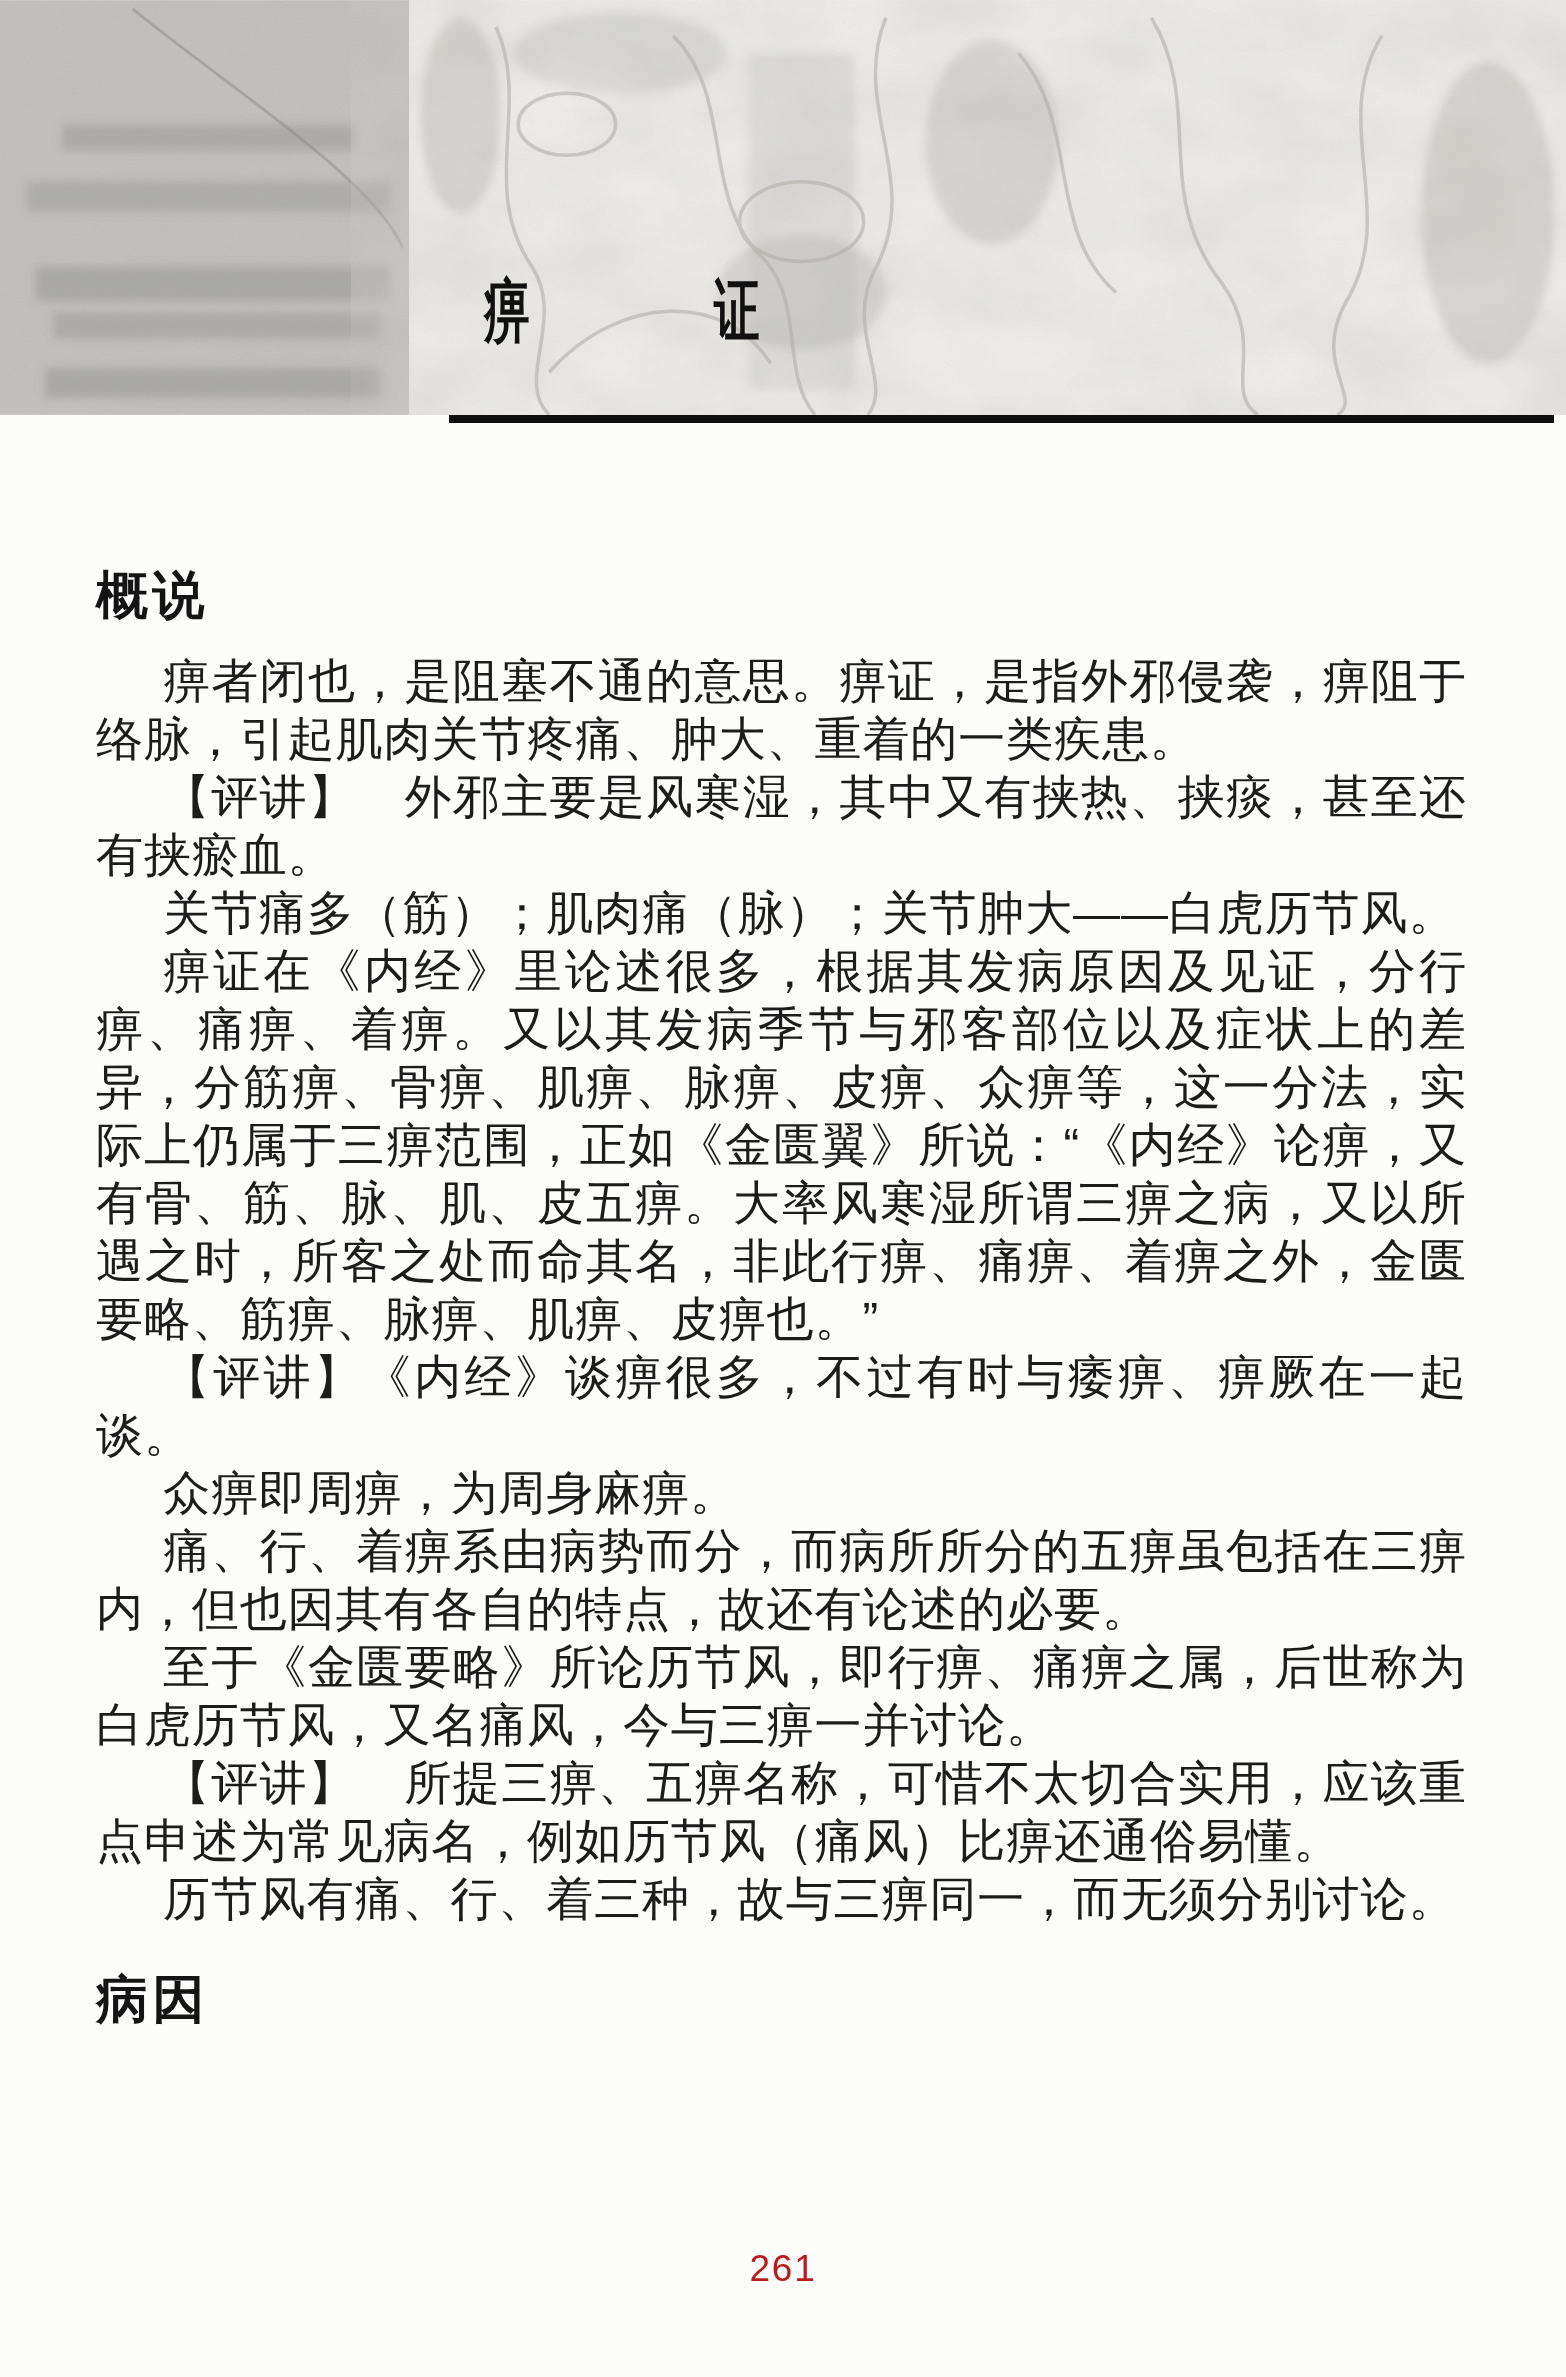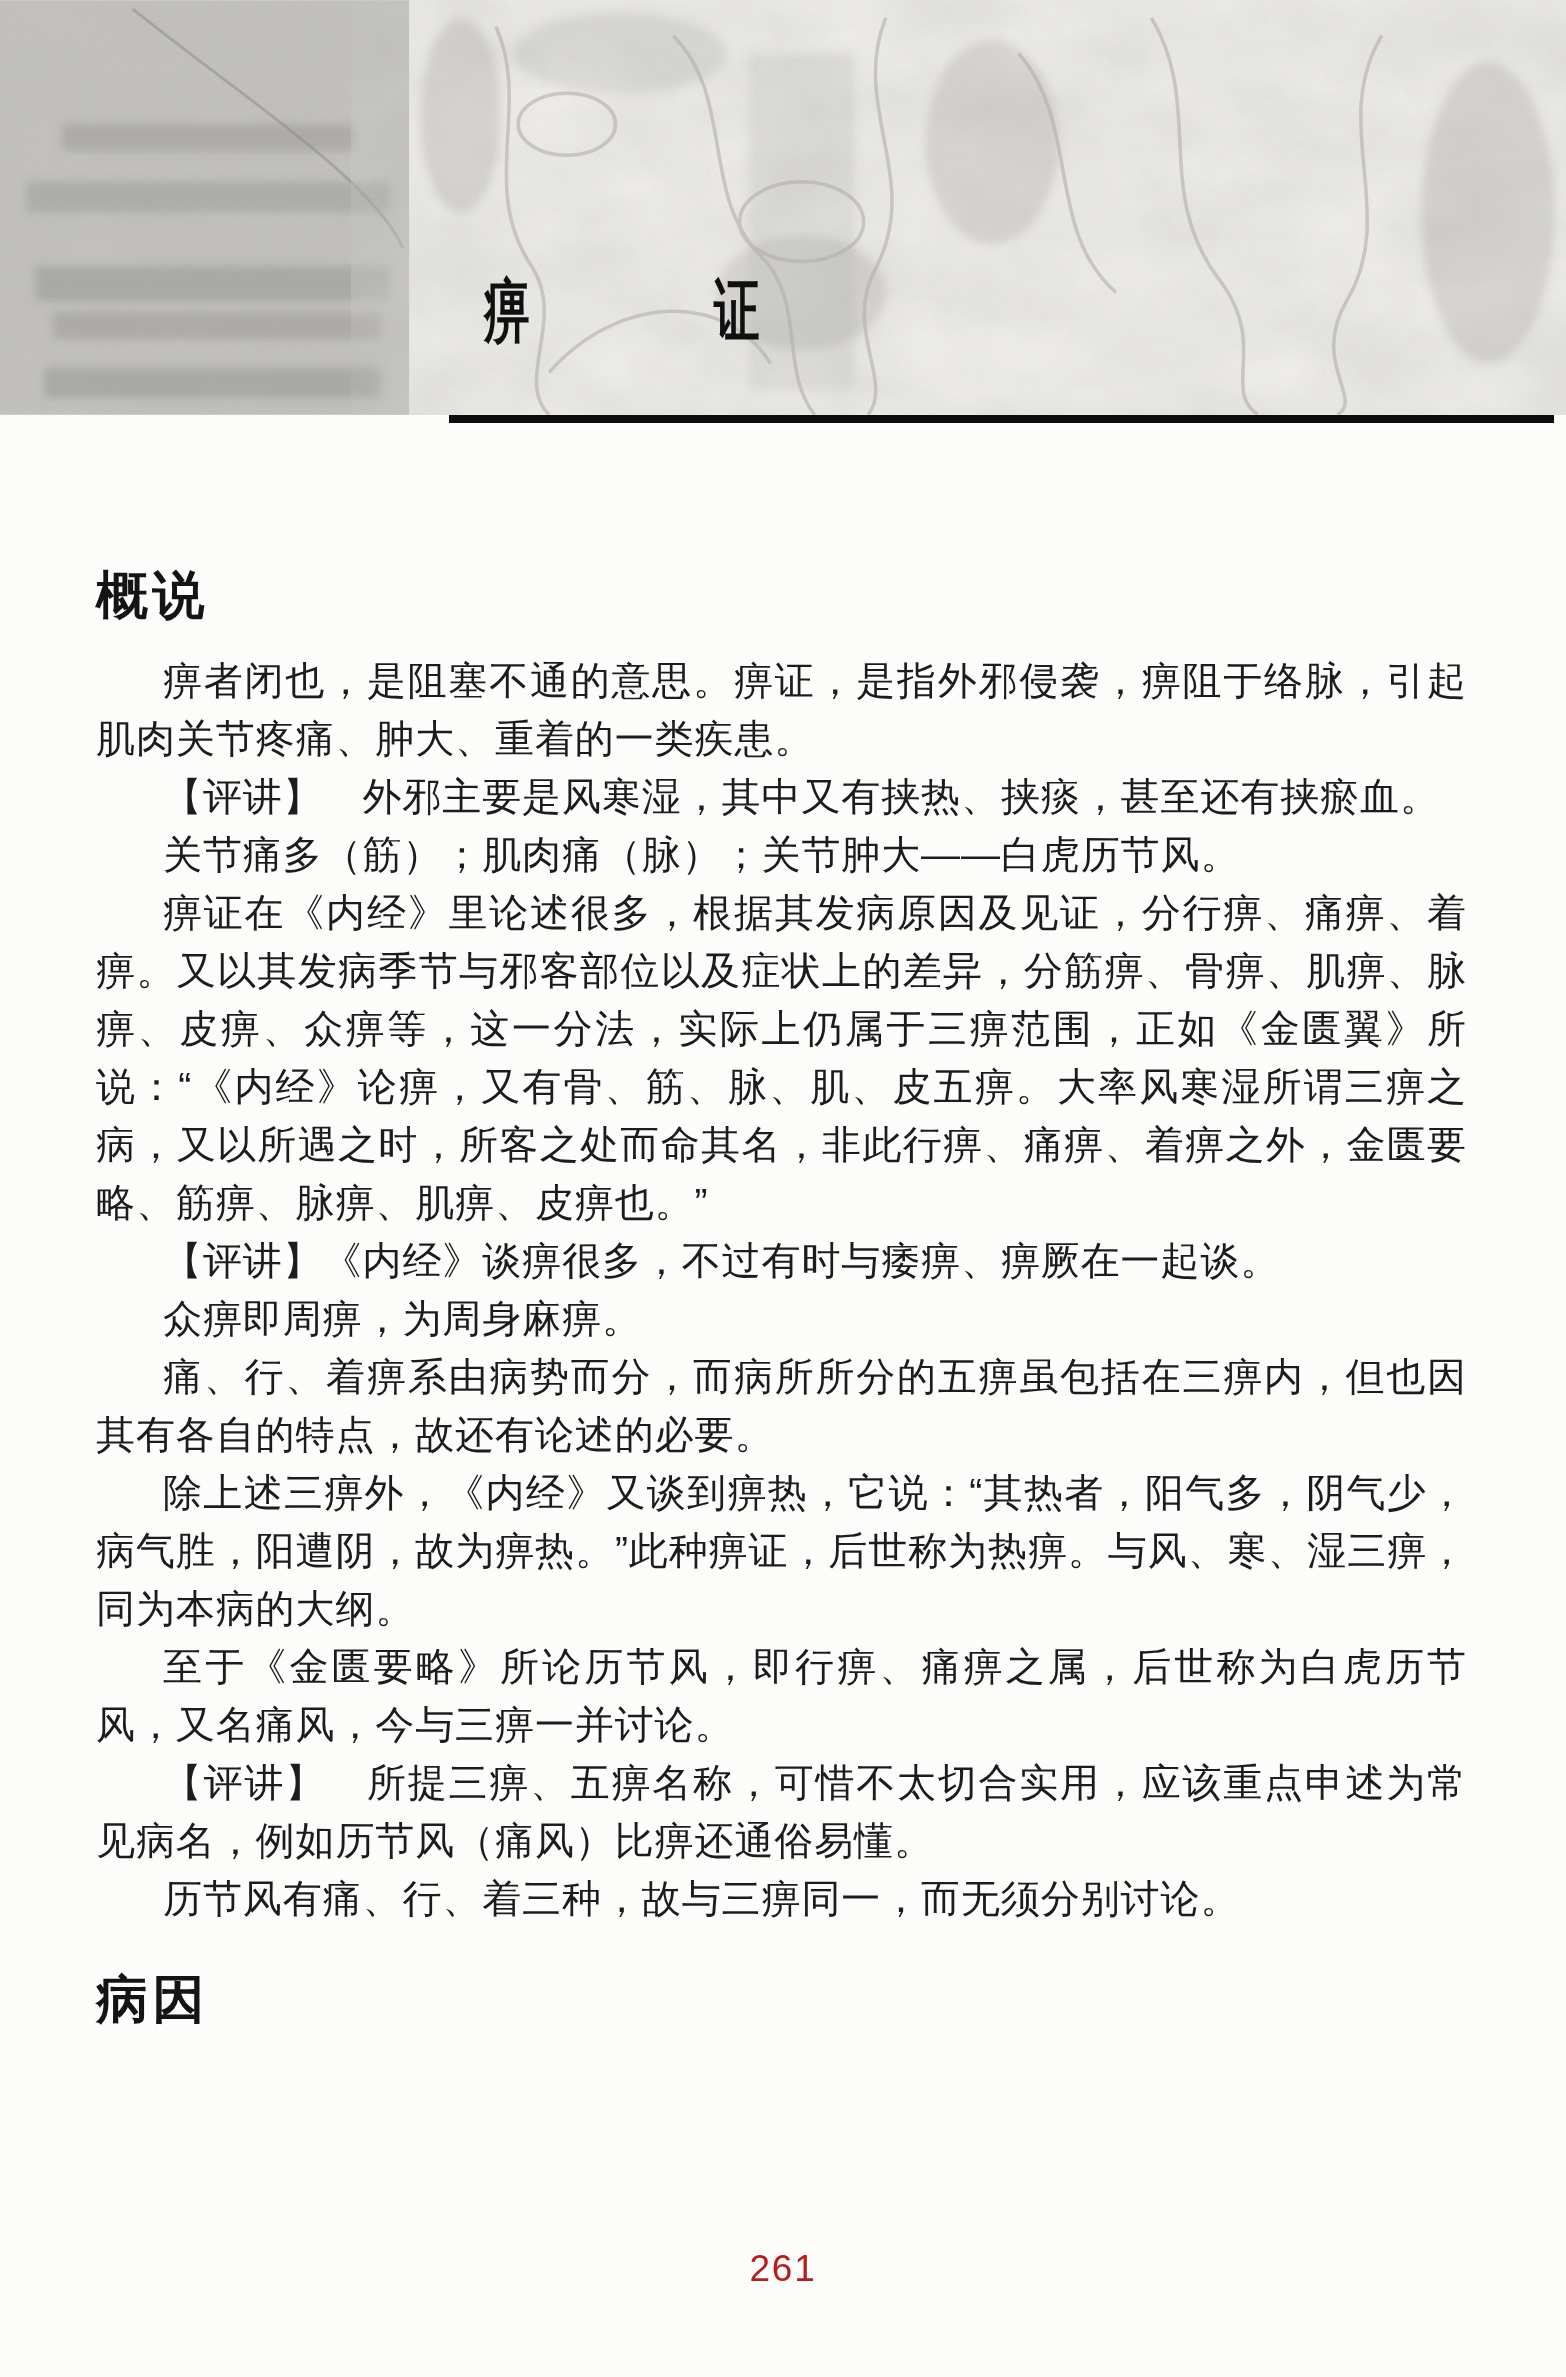--- a/index.html
+++ b/index.html
@@ -67,21 +67,21 @@
     font-weight: 700;
     color: #141414;
     letter-spacing: 4.4px;
   }
   .sec-heading.second {
     margin-top: 46px;
     margin-bottom: 28px;
   }
   .para {
     margin: 0;
-    font-size: 39px;
+    font-size: 47px;
     line-height: 58px;
     letter-spacing: 0.9px;
     text-align: justify;
     text-indent: 67px;
     color: #1c1c1c;
   }
 
   
   .page-number {
     position: absolute;
@@ -170,21 +170,20 @@
 
     <h2 class="sec-heading">概说</h2>
 
     <p class="para">痹者闭也，是阻塞不通的意思。痹证，是指外邪侵袭，痹阻于络脉，引起肌肉关节疼痛、肿大、重着的一类疾患。</p>
     <p class="para">【评讲】　外邪主要是风寒湿，其中又有挟热、挟痰，甚至还有挟瘀血。</p>
     <p class="para">关节痛多（筋）；肌肉痛（脉）；关节肿大——白虎历节风。</p>
     <p class="para">痹证在《内经》里论述很多，根据其发病原因及见证，分行痹、痛痹、着痹。又以其发病季节与邪客部位以及症状上的差异，分筋痹、骨痹、肌痹、脉痹、皮痹、众痹等，这一分法，实际上仍属于三痹范围，正如《金匮翼》所说：“《内经》论痹，又有骨、筋、脉、肌、皮五痹。大率风寒湿所谓三痹之病，又以所遇之时，所客之处而命其名，非此行痹、痛痹、着痹之外，金匮要略、筋痹、脉痹、肌痹、皮痹也。”</p>
     <p class="para">【评讲】《内经》谈痹很多，不过有时与痿痹、痹厥在一起谈。</p>
     <p class="para">众痹即周痹，为周身麻痹。</p>
     <p class="para">痛、行、着痹系由病势而分，而病所所分的五痹虽包括在三痹内，但也因其有各自的特点，故还有论述的必要。</p>
-    <p class="para">除上述三痹外，《内经》又谈到痹热，它说：“其热者，阳气多，阴气少，病气胜，阳遭阴，故为痹热。”此种痹证，后世称为热痹。与风、寒、湿三痹，同为本病的大纲。</p>
     <p class="para">至于《金匮要略》所论历节风，即行痹、痛痹之属，后世称为白虎历节风，又名痛风，今与三痹一并讨论。</p>
     <p class="para">【评讲】　所提三痹、五痹名称，可惜不太切合实用，应该重点申述为常见病名，例如历节风（痛风）比痹还通俗易懂。</p>
     <p class="para">历节风有痛、行、着三种，故与三痹同一，而无须分别讨论。</p>
 
     <h2 class="sec-heading second">病因</h2>
 
   </div>
 
   <div class="page-number">261</div>
 

